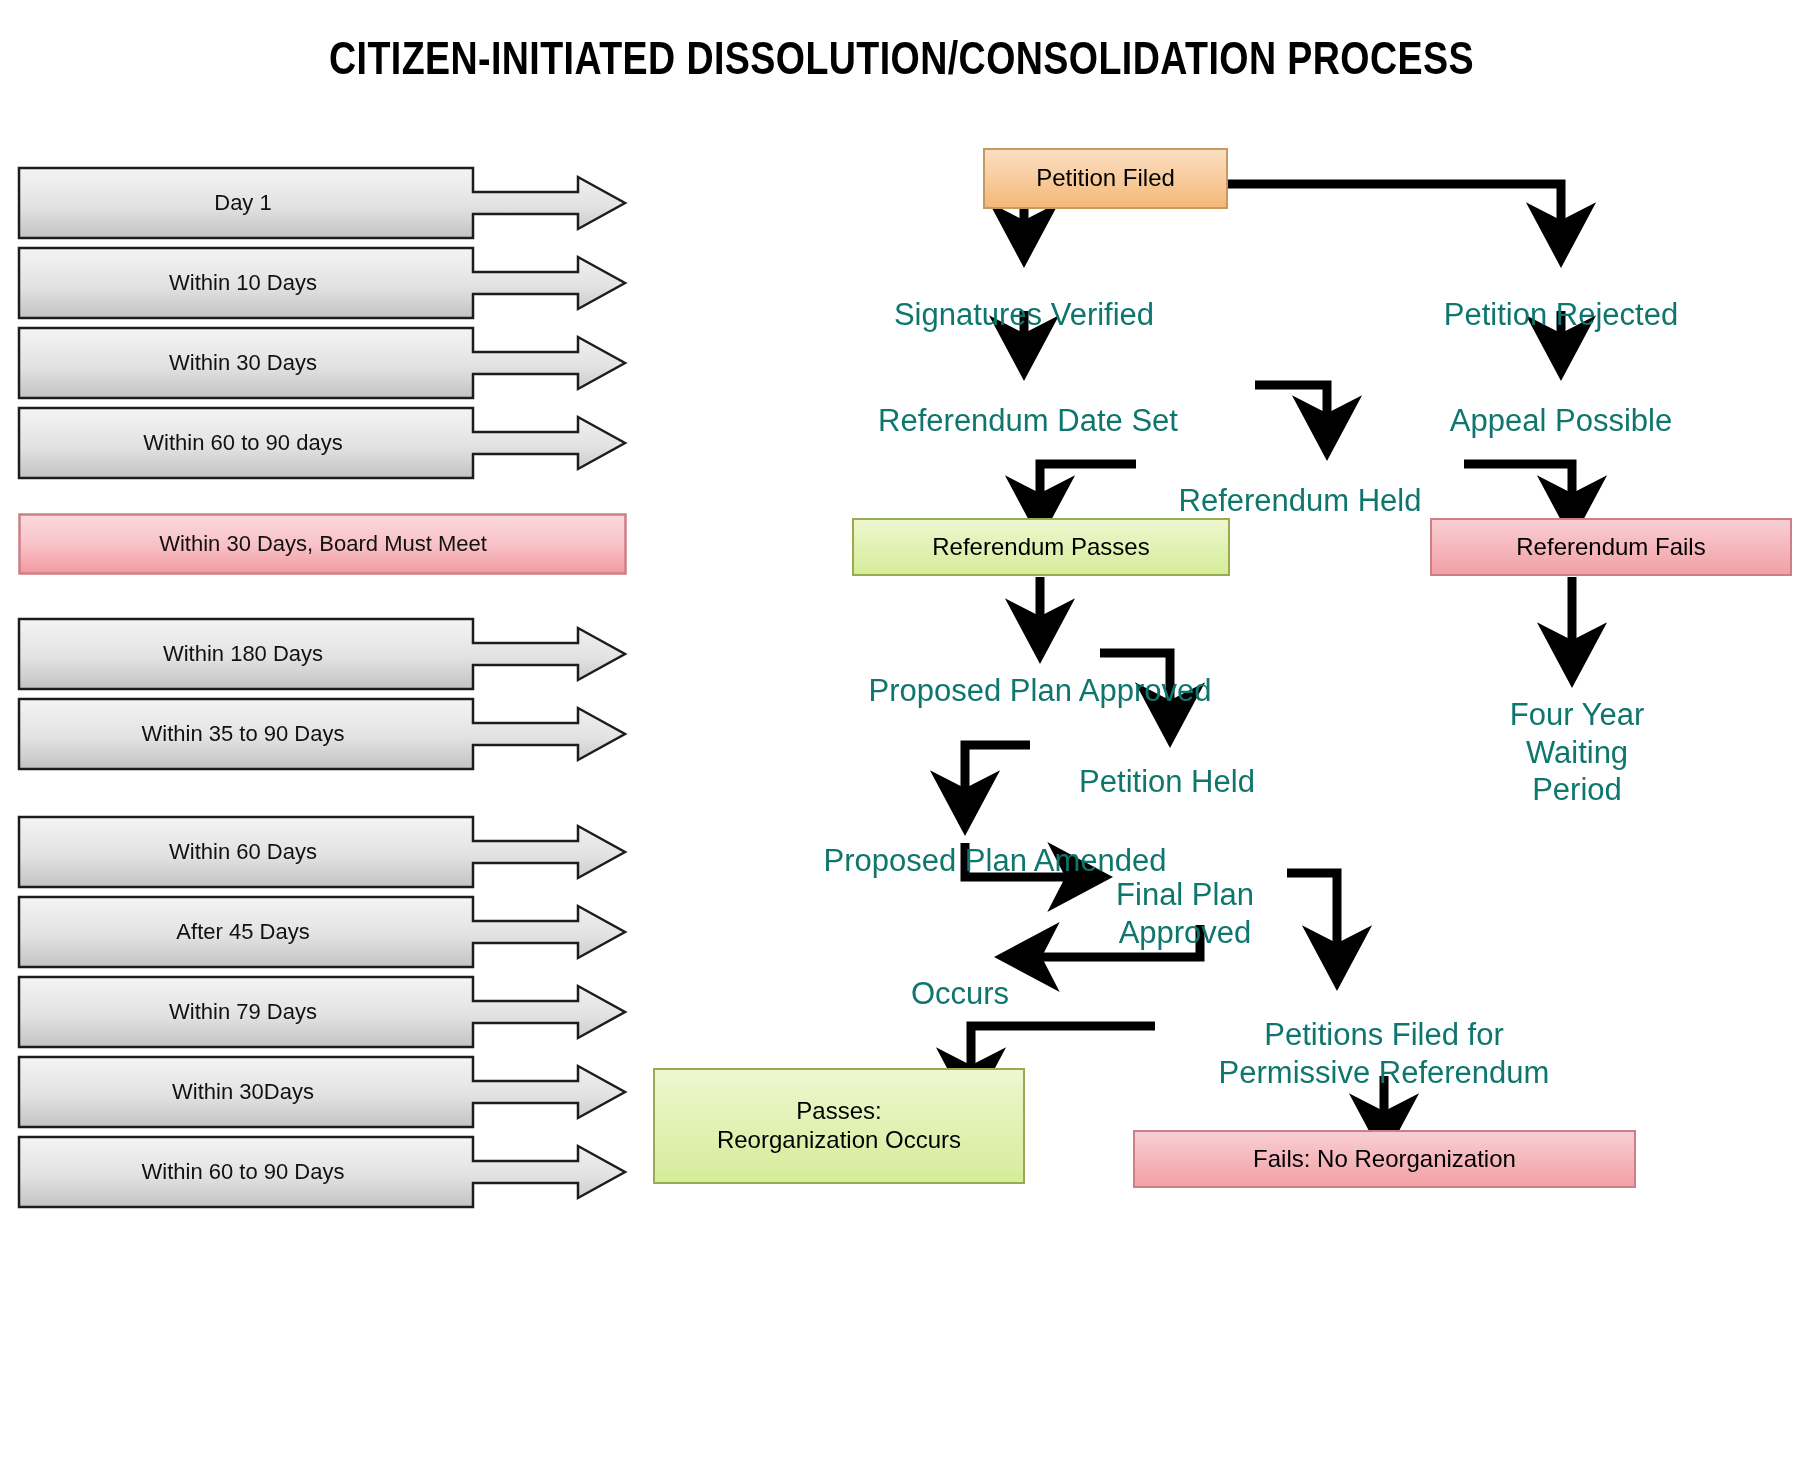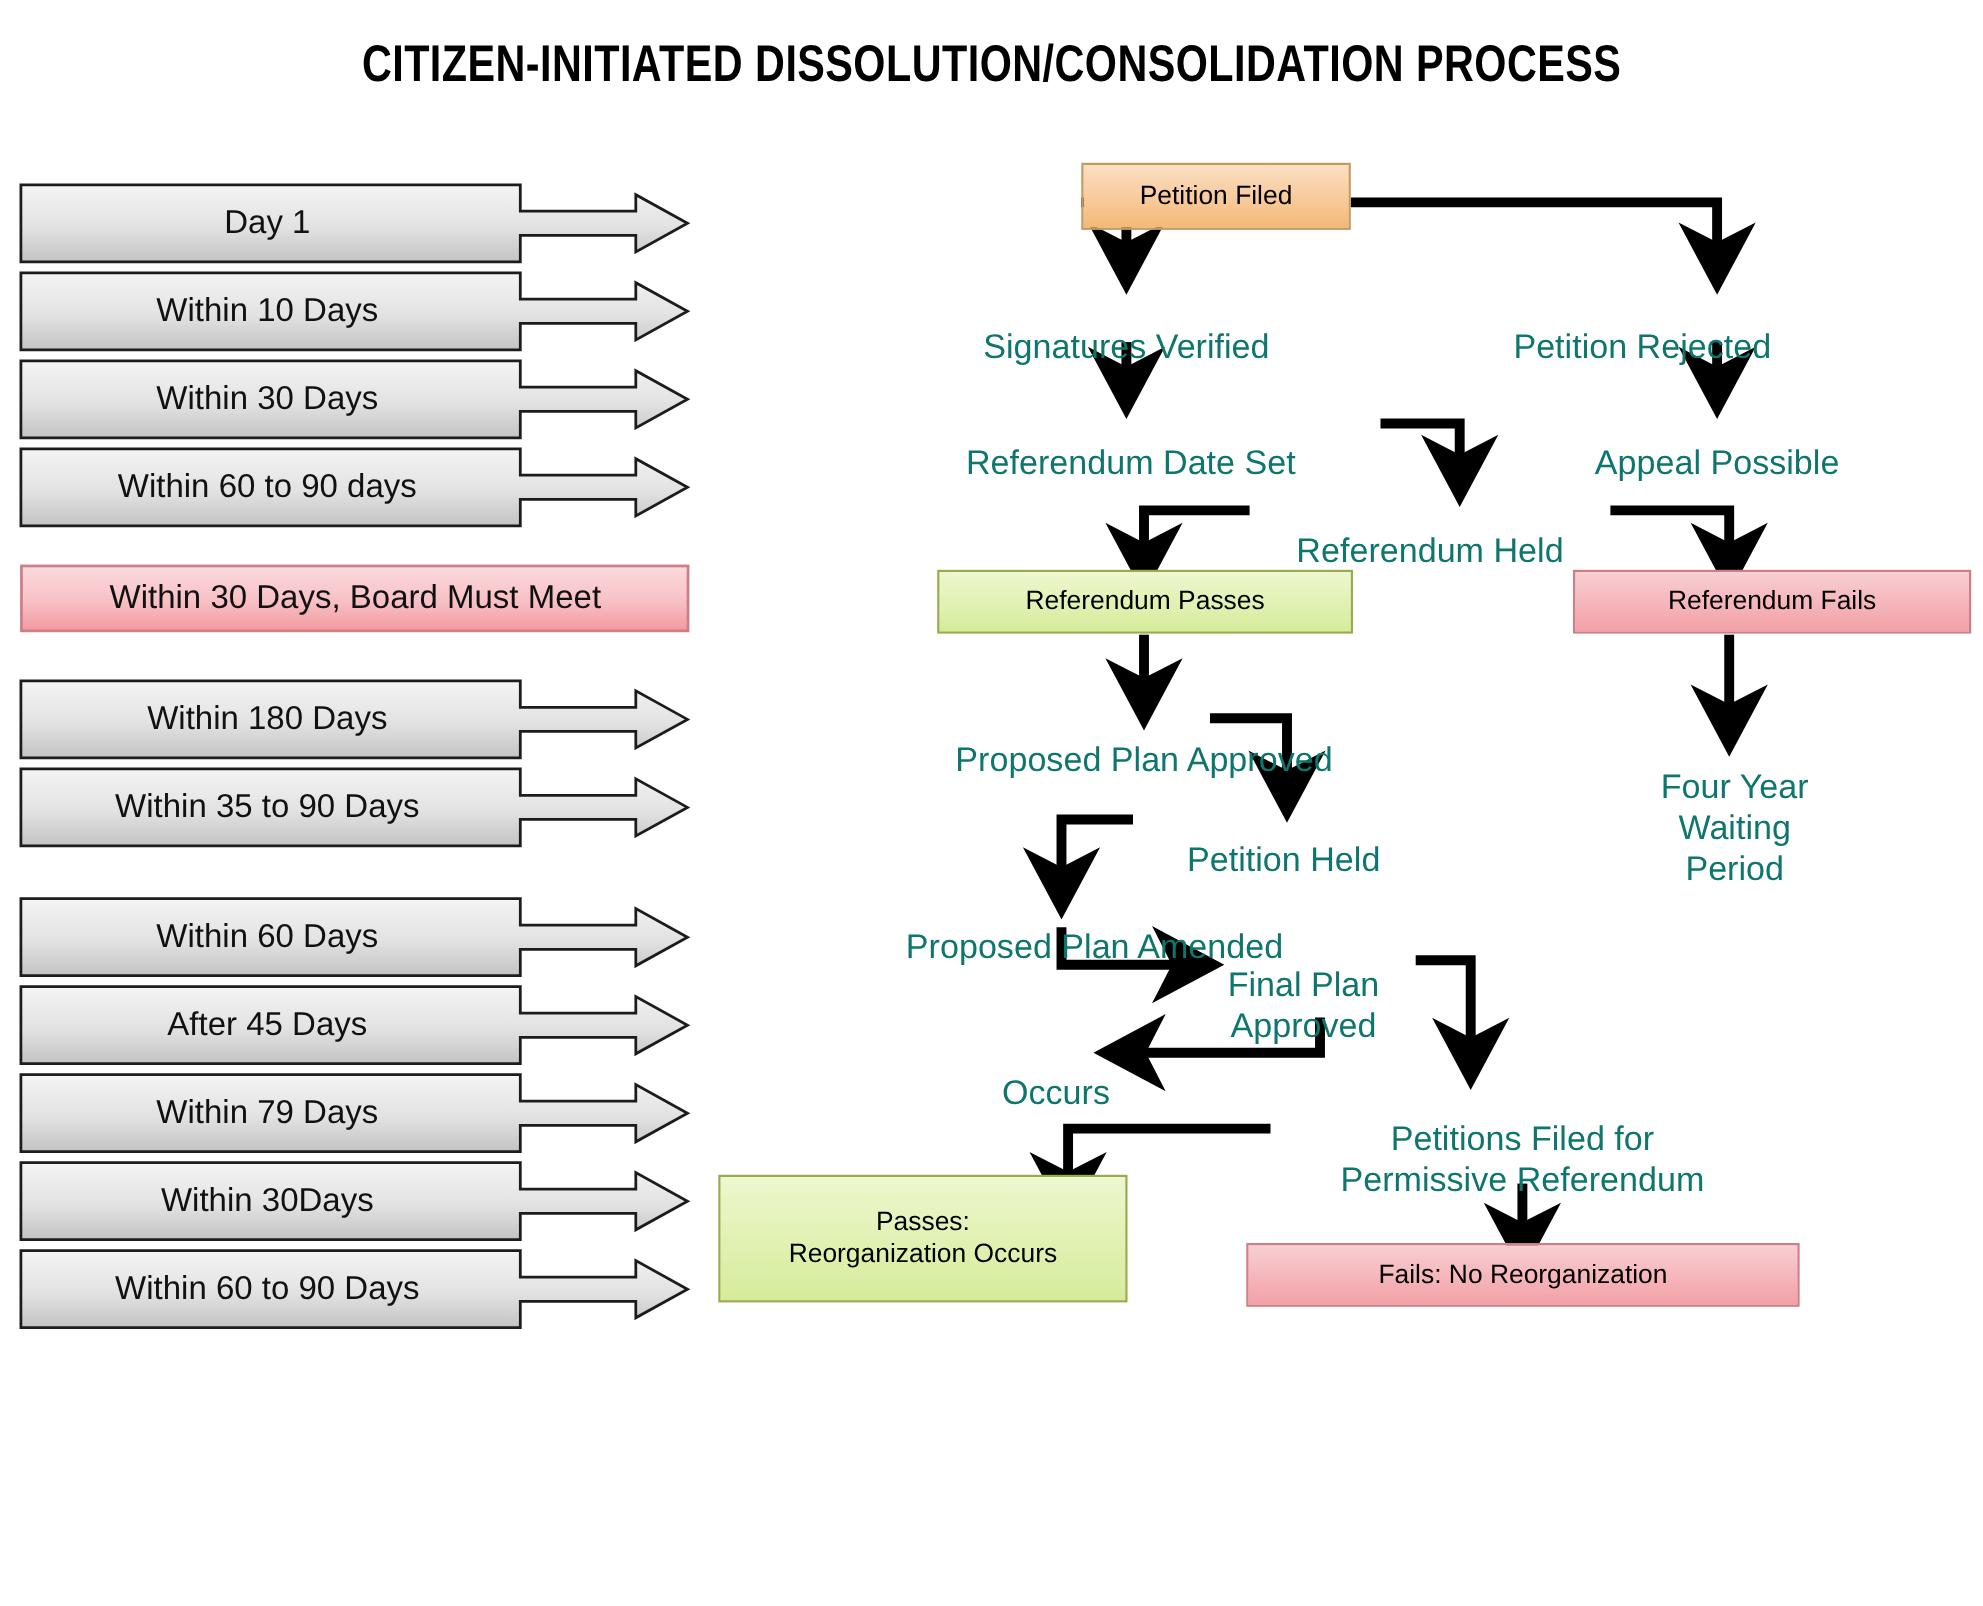--- a/index.html
+++ b/index.html
@@ -14,21 +14,21 @@
     color:#000; transform:scaleX(0.80); transform-origin:center top;
     white-space:nowrap;
   }
 
   
   .tl{position:absolute;}
   .tl svg{display:block;overflow:visible;}
   .tl .lab{
     position:absolute; left:0; top:0; width:100%; height:100%;
     display:flex; align-items:center; justify-content:center;
-    font-size:30px; color:#111; font-family:"Liberation Sans",sans-serif;
+    font-size:22px; color:#111; font-family:"Liberation Sans",sans-serif;
     pointer-events:none; padding-right:18px; box-sizing:border-box;
   }
   .tl.noarrow .lab{padding-right:0;padding-left:12px;justify-content:flex-start;}
 
   
   .node{
     position:absolute; font-size:31px; color:#0f766e; line-height:1.22;
     font-family:"Liberation Sans",sans-serif; text-align:center;
     white-space:pre-line;
   }
@@ -264,21 +264,21 @@
   </svg>
 
   <div class="cbox orange" style="left:983px;top:148px;width:245px;height:61px;">
     <span>Petition Filed</span>
   </div>
 
   <div class="node" style="left:854px;top:258px;width:340px;">
     <span>Signatures Verified</span>
   </div>
 
-  <div class="node" style="left:1323px;top:258px;width:340px;">
+  <div class="node" style="left:1391px;top:258px;width:340px;">
     <span>Petition Rejected</span>
   </div>
 
   <div class="node" style="left:828px;top:364px;width:400px;">
     <span>Referendum Date Set</span>
   </div>
 
   <div class="node" style="left:1391px;top:364px;width:340px;">
     <span>Appeal Possible</span>
   </div>

